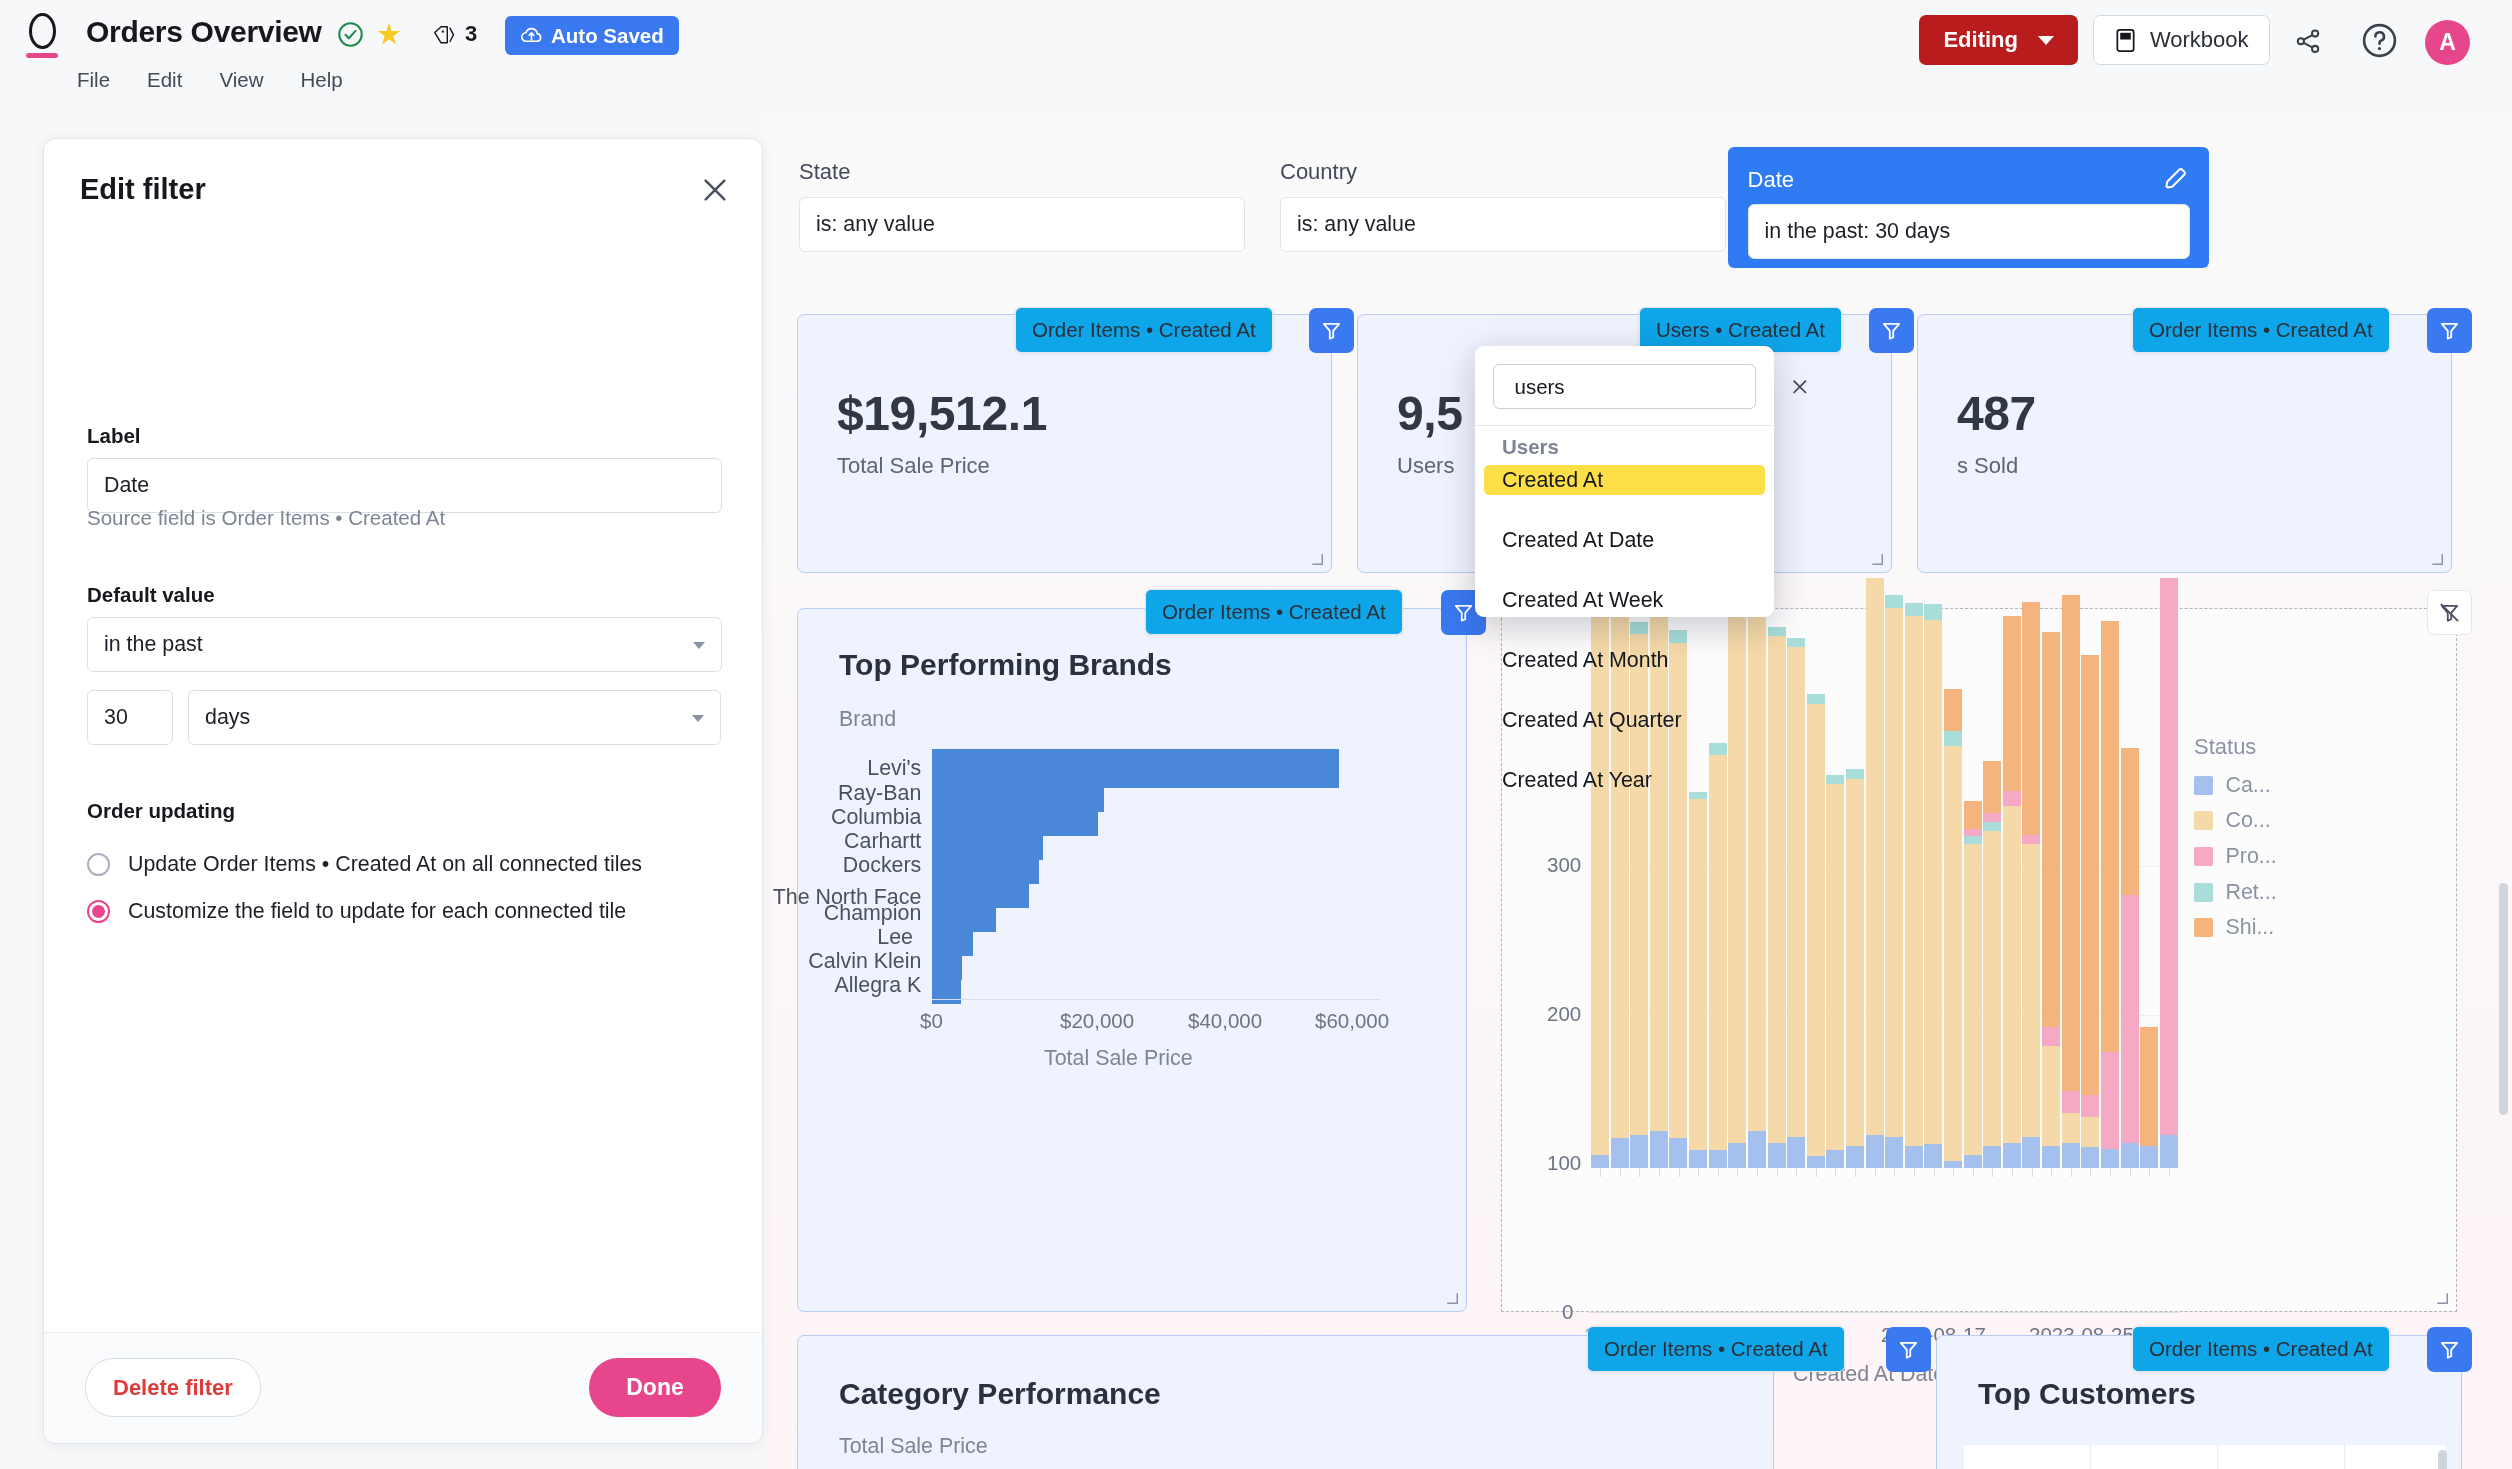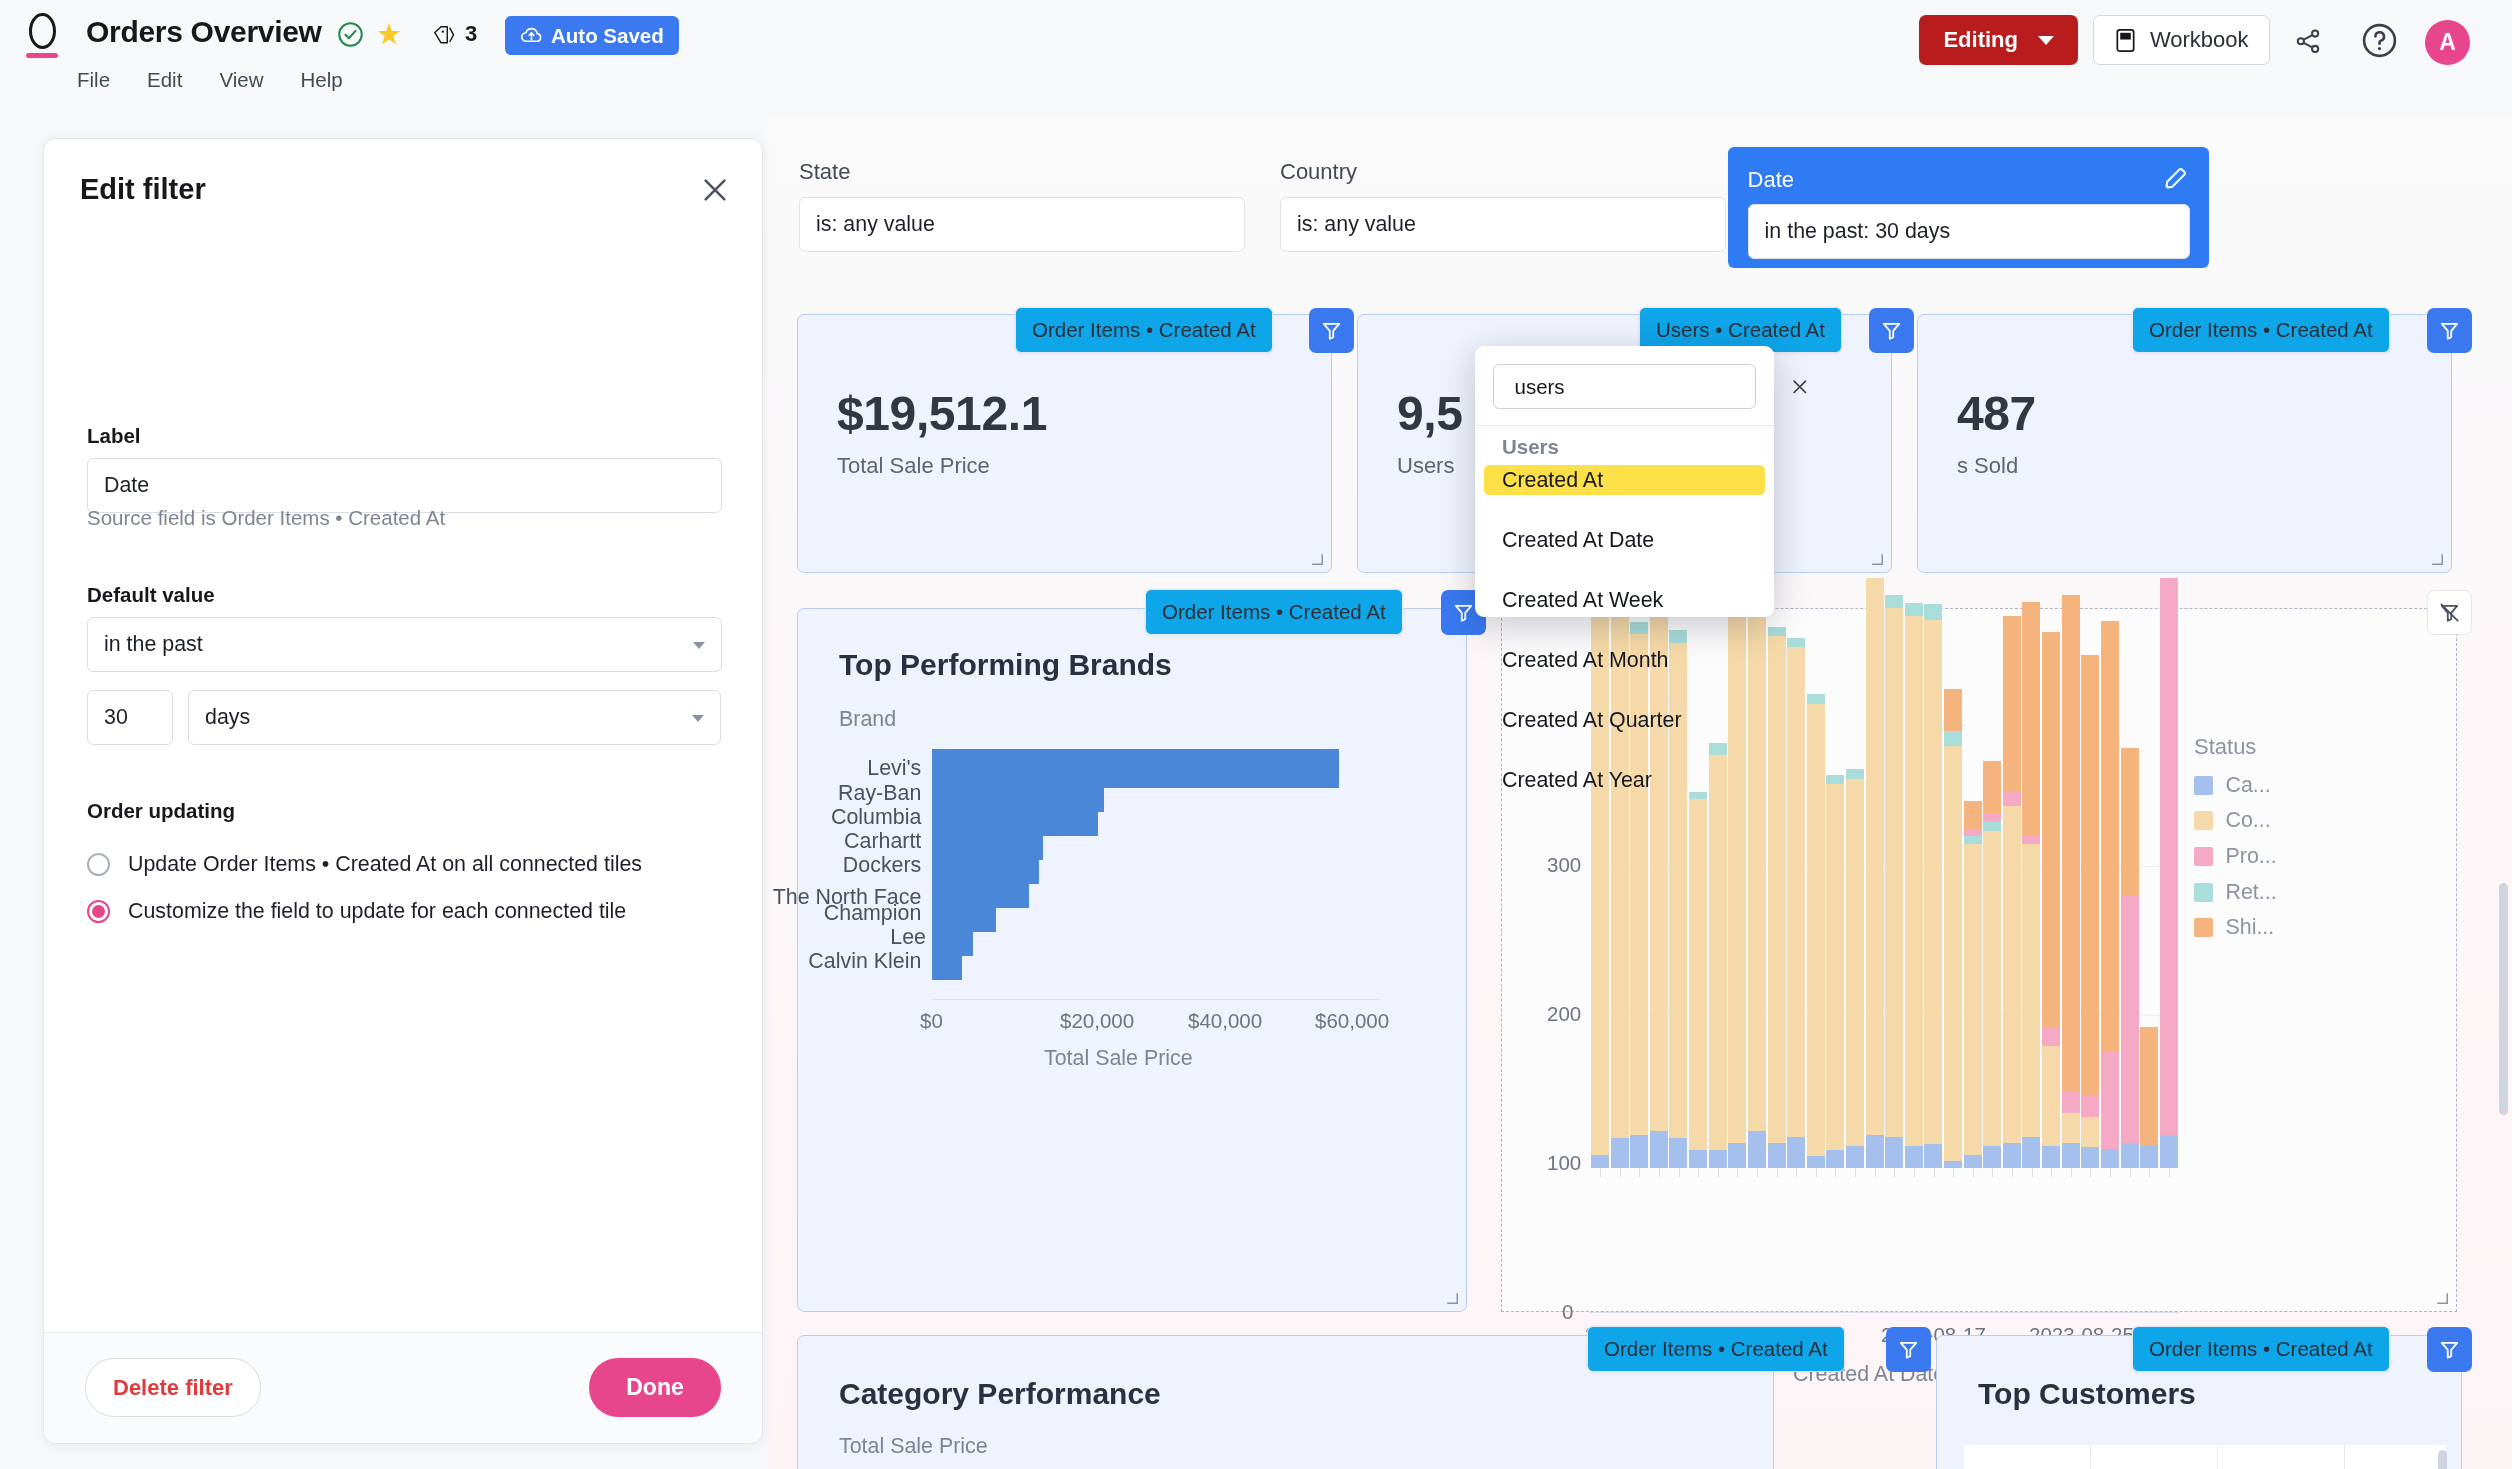--- a/index.html
+++ b/index.html
@@ -382,26 +382,30 @@
       </div>
       <div class="hbar-row" style="left:134px; top:124px; width:446px;">
         <div class="hbar-lab" style="right:100%; margin-right:10.7px;margin-top:8px;">The North Face</div>
         <div class="hbar-fill" style="width:97px;"></div>
       </div>
       <div class="hbar-row" style="left:134px; top:148px; width:446px;">
         <div class="hbar-lab" style="right:100%; margin-right:10.7px;">Champion</div>
         <div class="hbar-fill" style="width:64px;"></div>
       </div>
       <div class="hbar-row" style="left:134px; top:172px; width:446px;">
-        <div class="hbar-lab" style="right:100%; margin-right:6px;">Lee</div>
+        <div class="hbar-lab" style="right:100%; margin-right:19px;">Lee</div>
         <div class="hbar-fill" style="width:41px;"></div>
       </div>
       <div class="hbar-row" style="left:134px; top:196px; width:446px;">
         <div class="hbar-lab" style="right:100%; margin-right:10.7px;">Calvin Klein</div>
         <div class="hbar-fill" style="width:30px;"></div>
+      </div>
+      <div class="hbar-row" style="left:134px; top:220px; width:446px;">
+        <div class="hbar-lab" style="right:100%; margin-right:10.7px;">Allegra K</div>
+        <div class="hbar-fill" style="width:28.5px;"></div>
       </div>
 
       <div style="position:absolute;left:134px;top:254px;width:448px;height:1.3px;background:#d8dde6;"></div>
 
       <div class="tick" style="position:absolute;left:122px;top:264px;">$0</div>
       <div class="tick" style="position:absolute;left:262px;top:264px;">$20,000</div>
       <div class="tick" style="position:absolute;left:390px;top:264px;">$40,000</div>
       <div class="tick" style="position:absolute;left:517px;top:264px;">$60,000</div>
 
       <div class="axis-name" style="position:absolute;left:246px;top:301px;">Total Sale Price</div>

